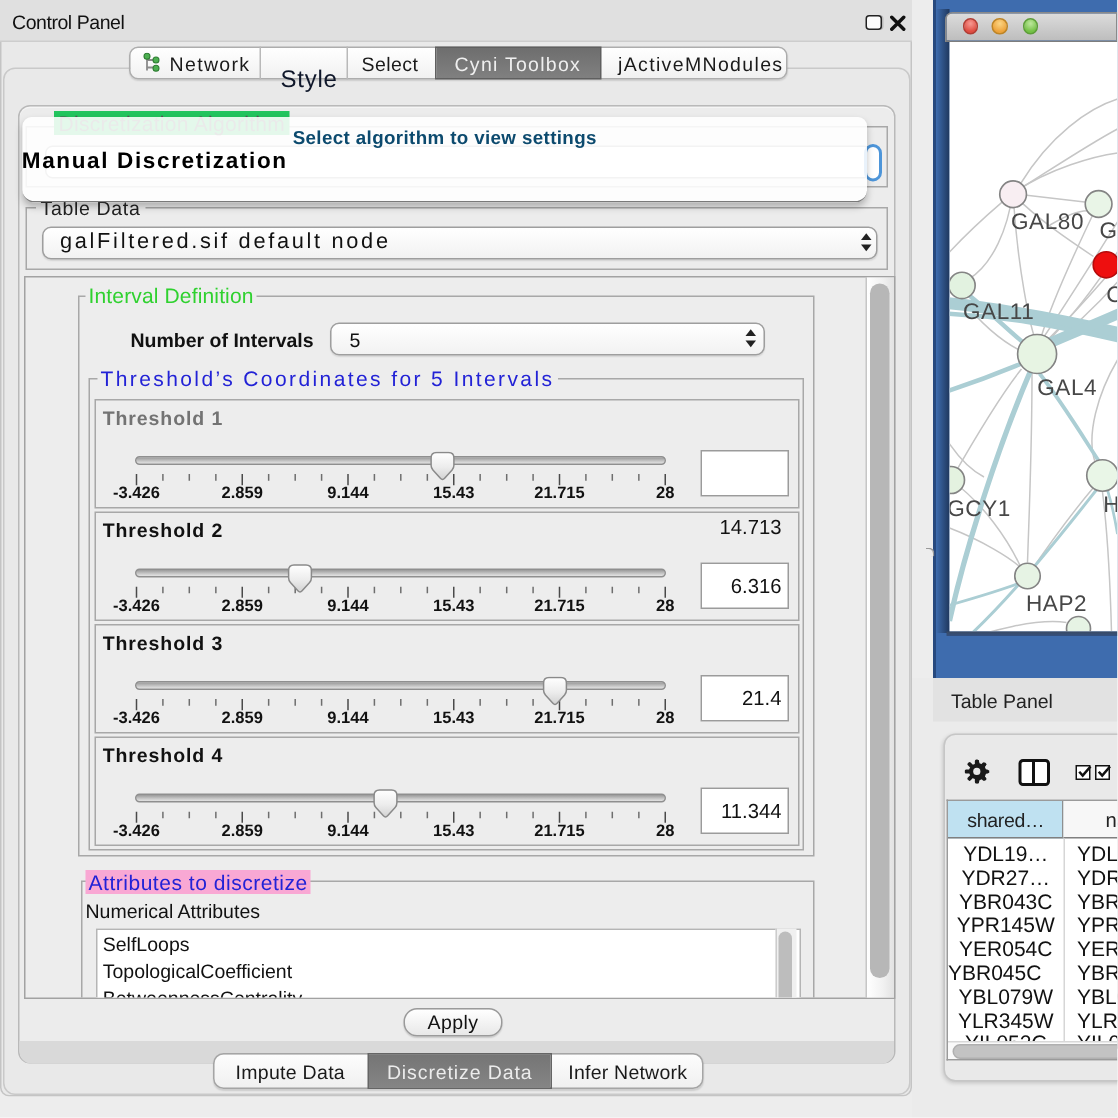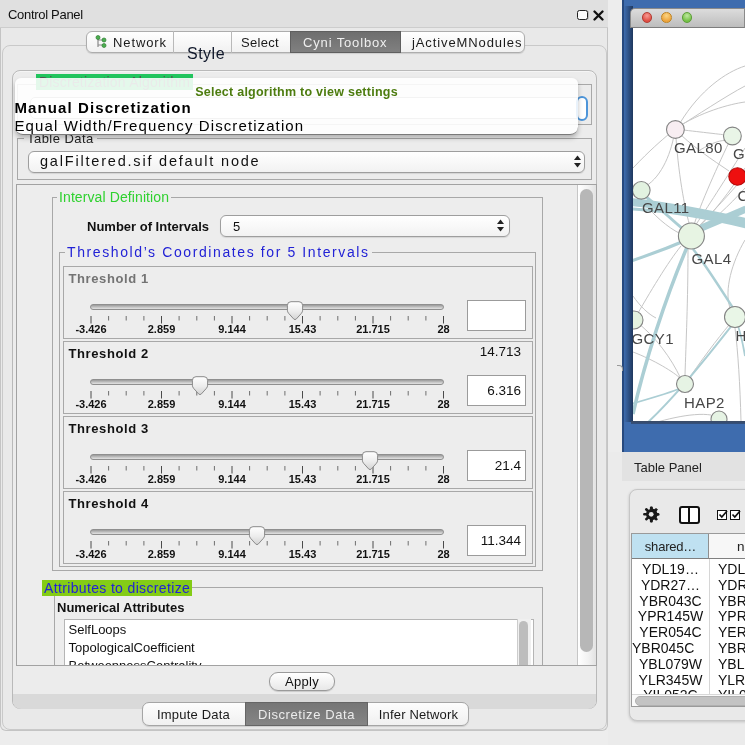--- a/index.html
+++ b/index.html
@@ -232,40 +232,39 @@
           <stop offset="0.55" stop-color="#ececec"></stop>
           <stop offset="1" stop-color="#d2d2d2"></stop>
         </linearGradient>
       </defs>
       <path d="M5 0.7 L13 0.7 Q16.6 0.7 16.6 4.3 L16.6 9.2 Q16.6 11 15.4 12.3 L10.4 17.9 Q9 19.4 7.6 17.9 L2.6 12.3 Q1.4 11 1.4 9.2 L1.4 4.3 Q1.4 0.7 5 0.7 Z" fill="url(#tg257)" stroke="#8a8a8a" stroke-width="1"></path>
     </svg>
 <div class="abs" style="left:467px;top:525px;width:59px;height:31px;background:#fff;border:1px solid #9b9b9b;"></div>
 <div class="lbl" style="left:467px;top:533px;width:54px;text-align:right;font-size:13.5px;color:#111;">11.344</div>
 <div class="abs" style="left:17px;top:580px;width:579px;height:85px;overflow:hidden;">
 <div class="abs" style="left:36.5px;top:7px;width:489px;height:100px;border:1px solid #a8a8a8;"></div>
-<div class="lbl" style="left:25px;top:0px;font-size:14px;letter-spacing:0.35px;color:#2222d6;background:#84cc16;padding:0 2px;">Attributes to discretize</div>
-<div class="lbl" style="left:40px;top:20px;font-size:13px;font-weight:bold;color:#111;">Numerical Attributes</div>
+<div class="lbl" style="left:40px;top:0px;font-size:14px;letter-spacing:0.35px;color:#2222d6;background:#f9a8d4;padding:0 2px;">Attributes to discretize</div>
+<div class="lbl" style="left:40px;top:20px;font-size:13px;font-weight:normal;color:#111;">Numerical Attributes</div>
 <div class="abs" style="left:47px;top:39px;width:469.5px;height:70px;background:#fff;border:1px solid #b5b5b5;"></div>
 <div class="lbl" style="left:51.5px;top:42px;font-size:13px;color:#111;">SelfLoops</div>
 <div class="lbl" style="left:51.5px;top:60px;font-size:13px;color:#111;">TopologicalCoefficient</div>
 <div class="lbl" style="left:51.5px;top:78px;font-size:13px;color:#111;">BetweennessCentrality</div>
 <div class="abs" style="left:499.5px;top:39px;width:14px;height:70px;background:#f0f0f0;border-left:1px solid #ccc;"></div>
 <div class="abs" style="left:501.5px;top:41px;width:9px;height:70px;background:#bdbdbd;border-radius:4.5px;"></div>
 </div>
 <div class="abs" style="left:269px;top:672px;width:66px;height:19px;background:linear-gradient(#ffffff,#e8e8e8);border:1px solid #9a9a9a;border-radius:9px;box-shadow:0 1px 1px rgba(0,0,0,0.15);"></div>
 <div class="lbl" style="left:269px;top:674px;width:66px;text-align:center;font-size:13px;letter-spacing:0.3px;color:#111;">Apply</div>
 <div class="abs" style="left:142px;top:702px;width:327px;height:24px;background:linear-gradient(#fdfdfd,#f0f0f0);border:1px solid #a5a5a5;border-radius:7px;box-shadow:0 1px 1px rgba(0,0,0,0.12);"></div>
 <div class="abs" style="left:245px;top:702px;width:123.4px;height:24px;background:linear-gradient(#757575,#858585);border:1px solid #656565;"></div>
 <div class="lbl" style="left:142px;top:707px;width:103px;text-align:center;font-size:13px;letter-spacing:0.2px;color:#1a1a1a;">Impute Data</div>
 <div class="lbl" style="left:245px;top:707px;width:123px;text-align:center;font-size:13px;letter-spacing:0.6px;color:#ececec;">Discretize Data</div>
 <div class="lbl" style="left:368px;top:707px;width:101px;text-align:center;font-size:13px;letter-spacing:0.15px;color:#1a1a1a;">Infer Network</div>
 <div class="abs" style="left:15px;top:78px;width:563px;height:57px;background:rgba(255,255,255,0.88);border-bottom:1px solid #7a7a7a;border-radius:6px 6px 8px 8px;box-shadow:0 3px 5px rgba(0,0,0,0.25);"></div>
-<div class="lbl" style="left:15px;top:85px;width:563px;text-align:center;font-size:12.5px;font-weight:bold;letter-spacing:0.25px;color:#4d7c0f;">Select algorithm to view settings</div>
+<div class="lbl" style="left:15px;top:85px;width:563px;text-align:center;font-size:12.5px;font-weight:bold;letter-spacing:0.25px;color:#0c4a6e;">Select algorithm to view settings</div>
 <div class="lbl" style="left:14.5px;top:99px;font-size:15px;font-weight:bold;letter-spacing:1.1px;color:#000;">Manual Discretization</div>
-<div class="lbl" style="left:14.5px;top:116.5px;font-size:15px;letter-spacing:1.1px;color:#000;">Equal Width/Frequency Discretization</div>
 <div class="abs" style="left:622px;top:0;width:123px;height:452px;background:#3e6cae;border-left:2px solid #27497e;"></div>
 <div class="abs" style="left:624px;top:6px;width:9px;height:416px;background:linear-gradient(90deg,rgba(62,108,174,0),rgba(28,50,85,0.9));"></div>
 <div class="abs" style="left:630px;top:8px;width:115px;height:20px;background:linear-gradient(#dcdcdc,#bdbdbd);border:1px solid #8a8a8a;border-bottom:1px solid #7d7d7d;border-radius:5px 0 0 0;"></div>
 <div class="abs" style="left:641.7px;top:12.2px;width:10.6px;height:10.6px;border-radius:50%;background:radial-gradient(circle at 50% 30%,#f79b94,#df4d42 70%);border:1px solid #b13d34;"></div>
 <div class="abs" style="left:661.2px;top:12.2px;width:10.6px;height:10.6px;border-radius:50%;background:radial-gradient(circle at 50% 30%,#fbd584,#eda33b 70%);border:1px solid #bd8527;"></div>
 <div class="abs" style="left:681.7px;top:12.2px;width:10.6px;height:10.6px;border-radius:50%;background:radial-gradient(circle at 50% 30%,#c0e8a0,#74c146 70%);border:1px solid #5d9e39;"></div>
 <div class="abs" style="left:633px;top:28px;width:112px;height:393px;background:#fff;overflow:hidden;">
 <svg width="112" height="393" viewBox="633 28 112 393" style="position:absolute;left:0;top:0;">
 <g fill="none" stroke="#c6c6c6" stroke-width="1">
 <path d="M675,129 C700,112 730,104 745,102"></path>

